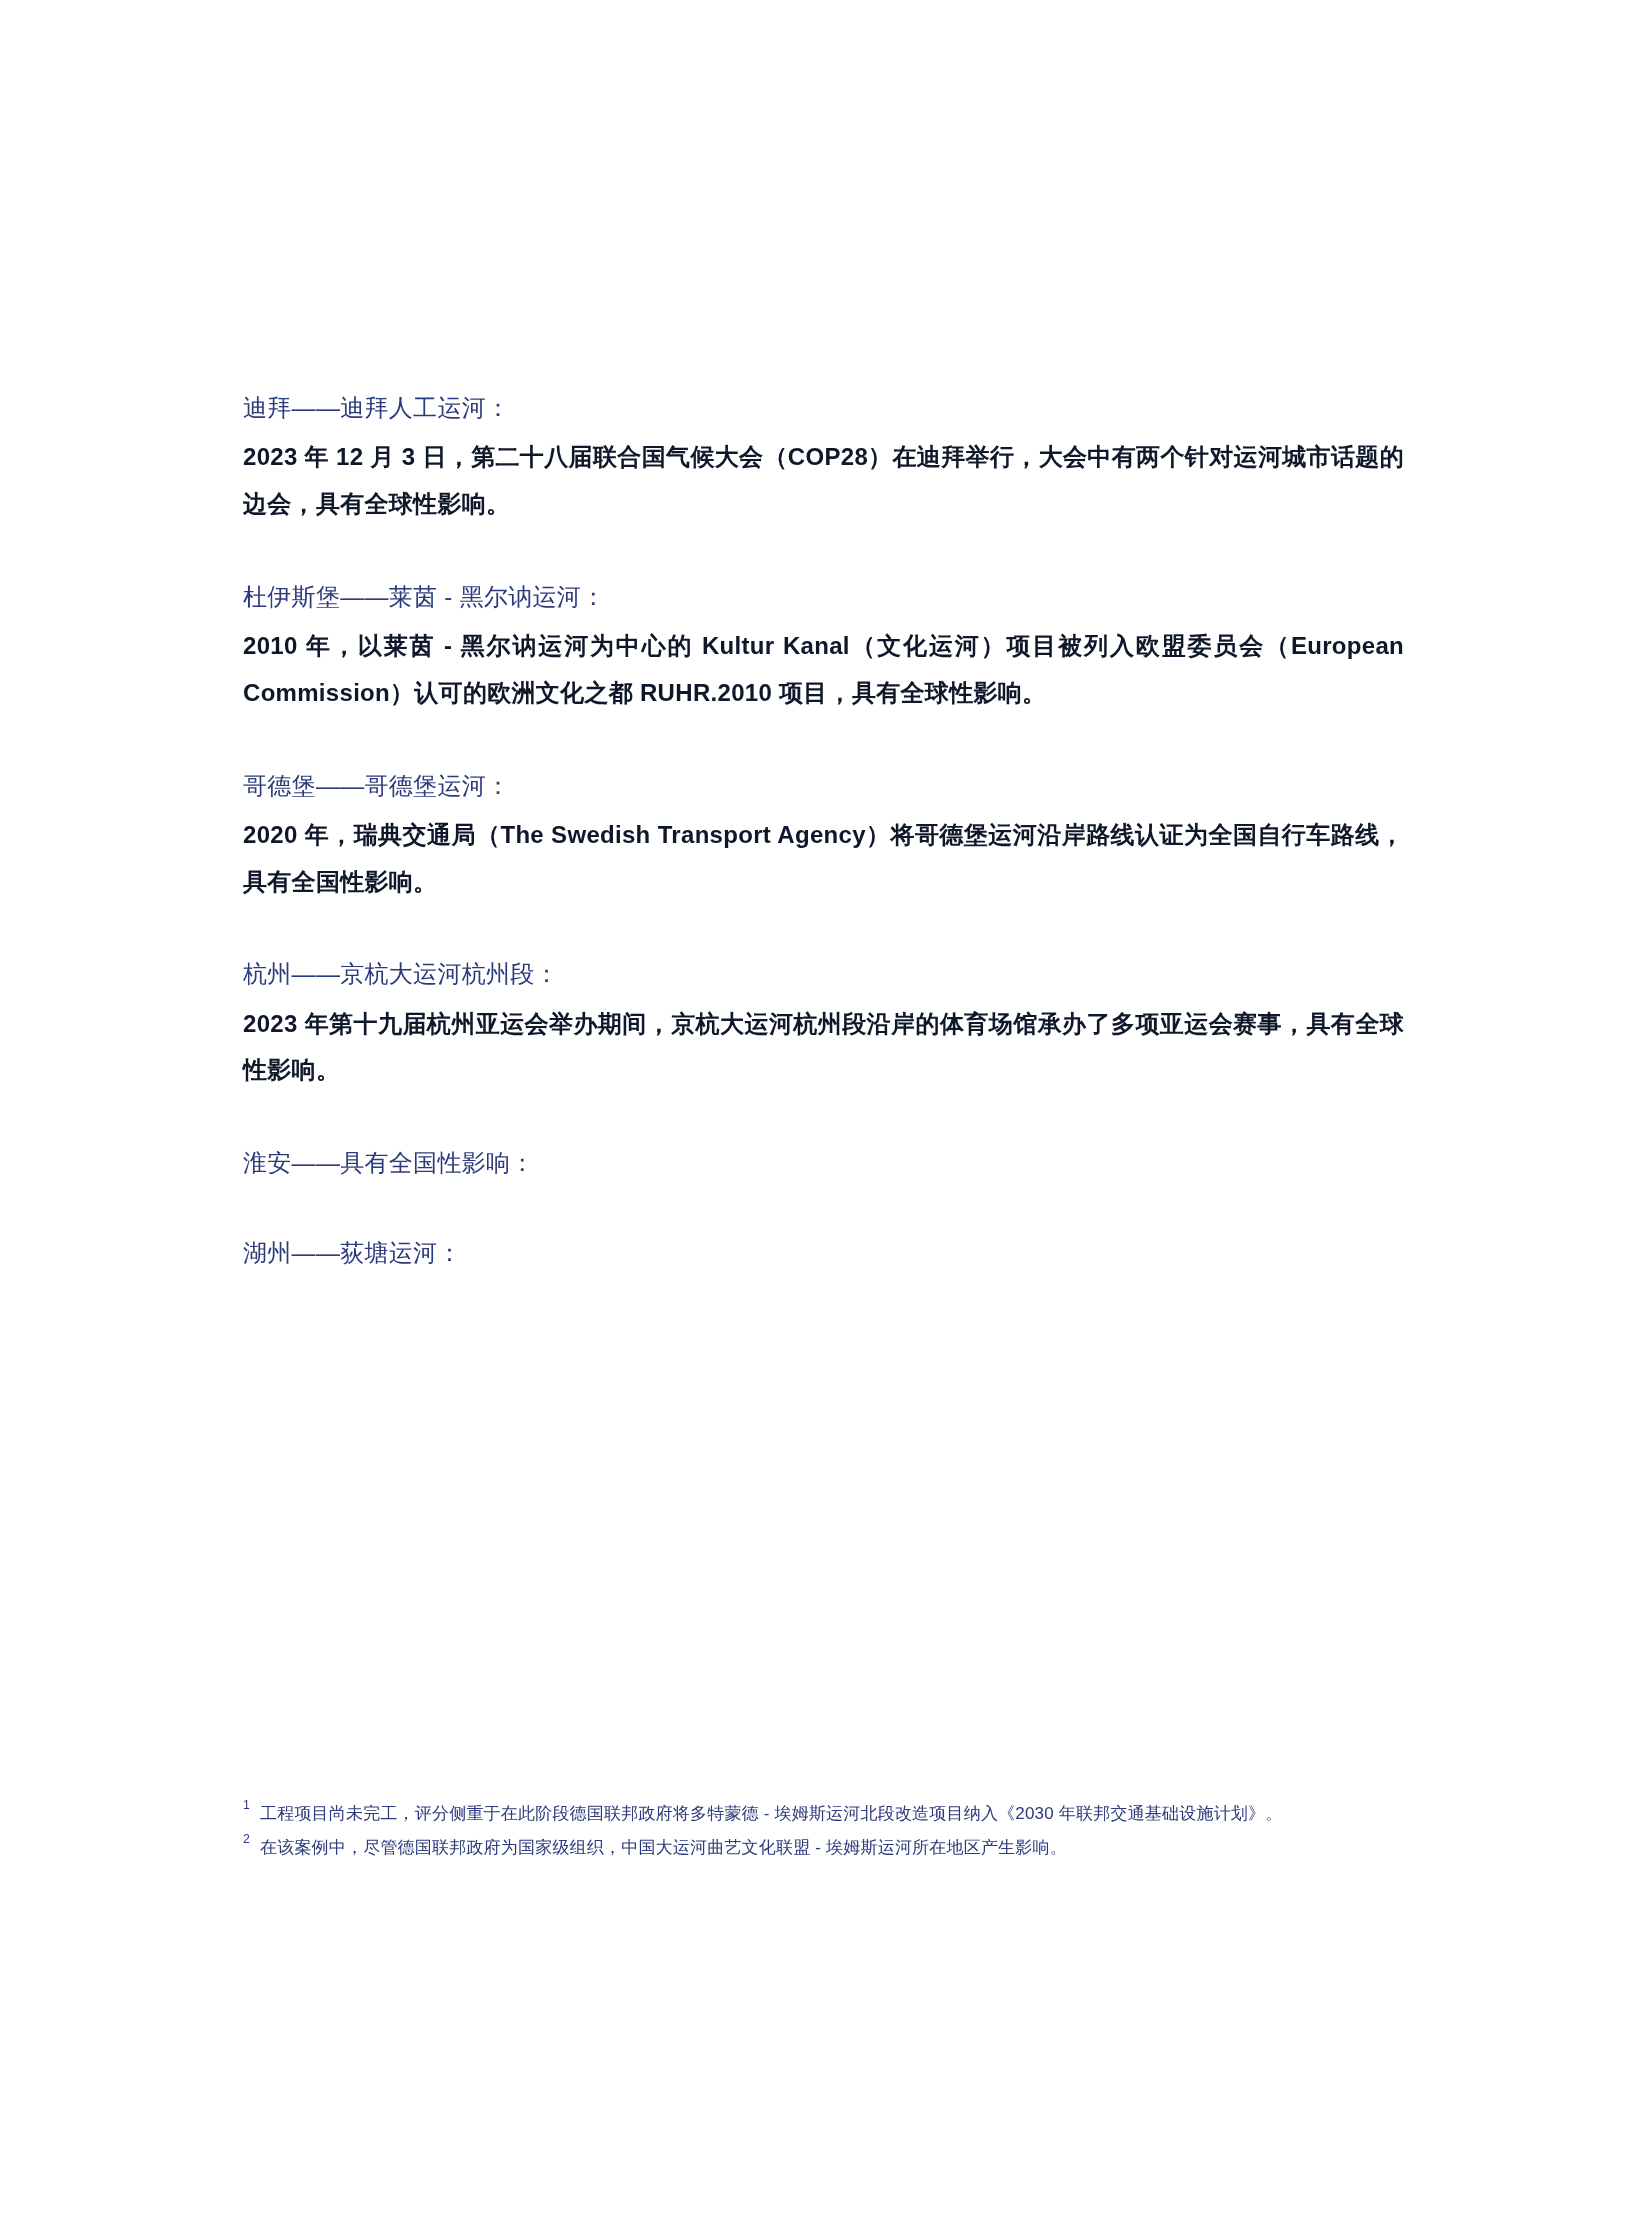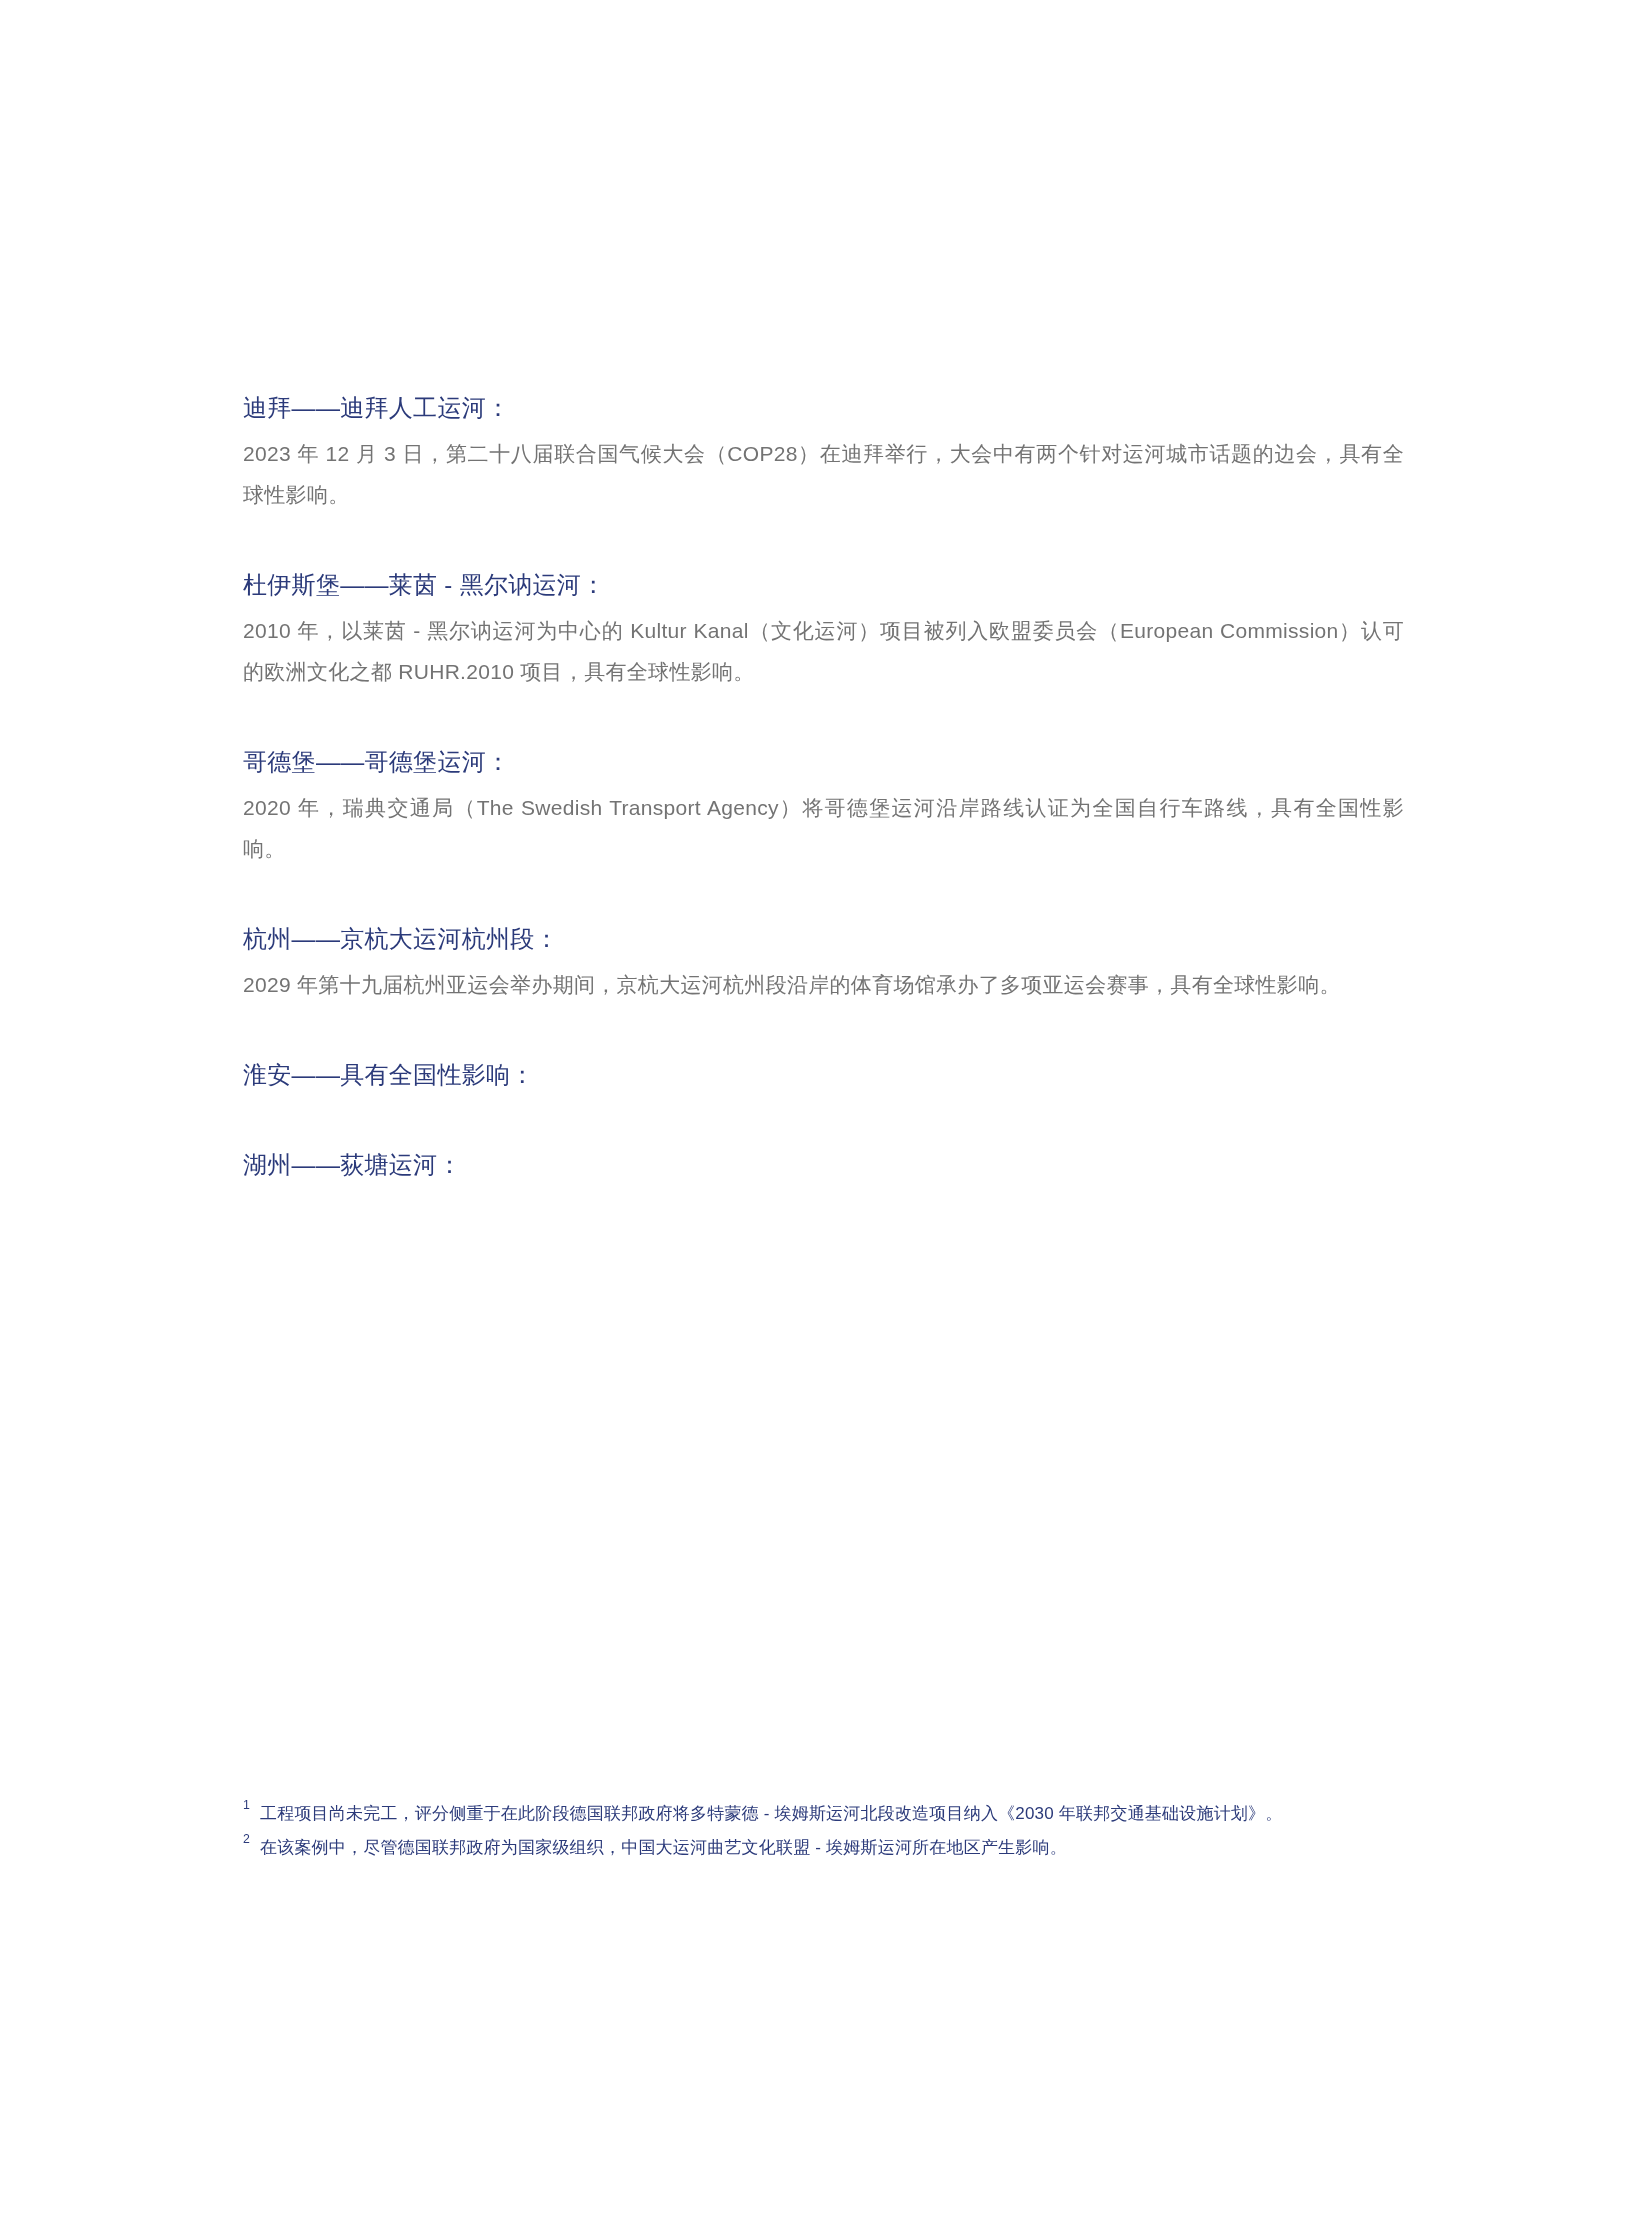--- a/index.html
+++ b/index.html
@@ -29,26 +29,27 @@
   }
   .entry-title {
     color: #2b3a7a;
     font-size: 24px;
     line-height: 1.75;
     letter-spacing: 0.3px;
     margin-bottom: 5.2px;
     white-space: nowrap;
   }
   .entry-body {
-    color: #737373;
-    font-size: 21px;
+    color: #0f172a;
+    font-size: 24px;
     line-height: 1.95;
     letter-spacing: 0.3px;
     text-align: justify;
     text-justify: inter-ideograph;
+    font-weight: bold;
   }
   .footnotes {
     position: absolute;
     left: 243px;
     top: 1799px;
     width: 1161px;
   }
   .footnote {
     color: #2b3a7a;
     font-size: 17px;
@@ -109,21 +110,21 @@
       <div class="entry-body">2010 年，以莱茵 - 黑尔讷运河为中心的 Kultur Kanal（文化运河）项目被列入欧盟委员会（European Commission）认可的欧洲文化之都 RUHR.2010 项目，具有全球性影响。</div>
     </div>
 
     <div class="entry">
       <div class="entry-title">哥德堡——哥德堡运河：</div>
       <div class="entry-body">2020 年，瑞典交通局（The Swedish Transport Agency）将哥德堡运河沿岸路线认证为全国自行车路线，具有全国性影响。</div>
     </div>
 
     <div class="entry">
       <div class="entry-title">杭州——京杭大运河杭州段：</div>
-      <div class="entry-body">2029 年第十九届杭州亚运会举办期间，京杭大运河杭州段沿岸的体育场馆承办了多项亚运会赛事，具有全球性影响。</div>
+      <div class="entry-body">2023 年第十九届杭州亚运会举办期间，京杭大运河杭州段沿岸的体育场馆承办了多项亚运会赛事，具有全球性影响。</div>
     </div>
 
     <div class="entry">
       <div class="entry-title">淮安——具有全国性影响：</div>
     </div>
 
     <div class="entry">
       <div class="entry-title">湖州——荻塘运河：</div>
     </div>
 

